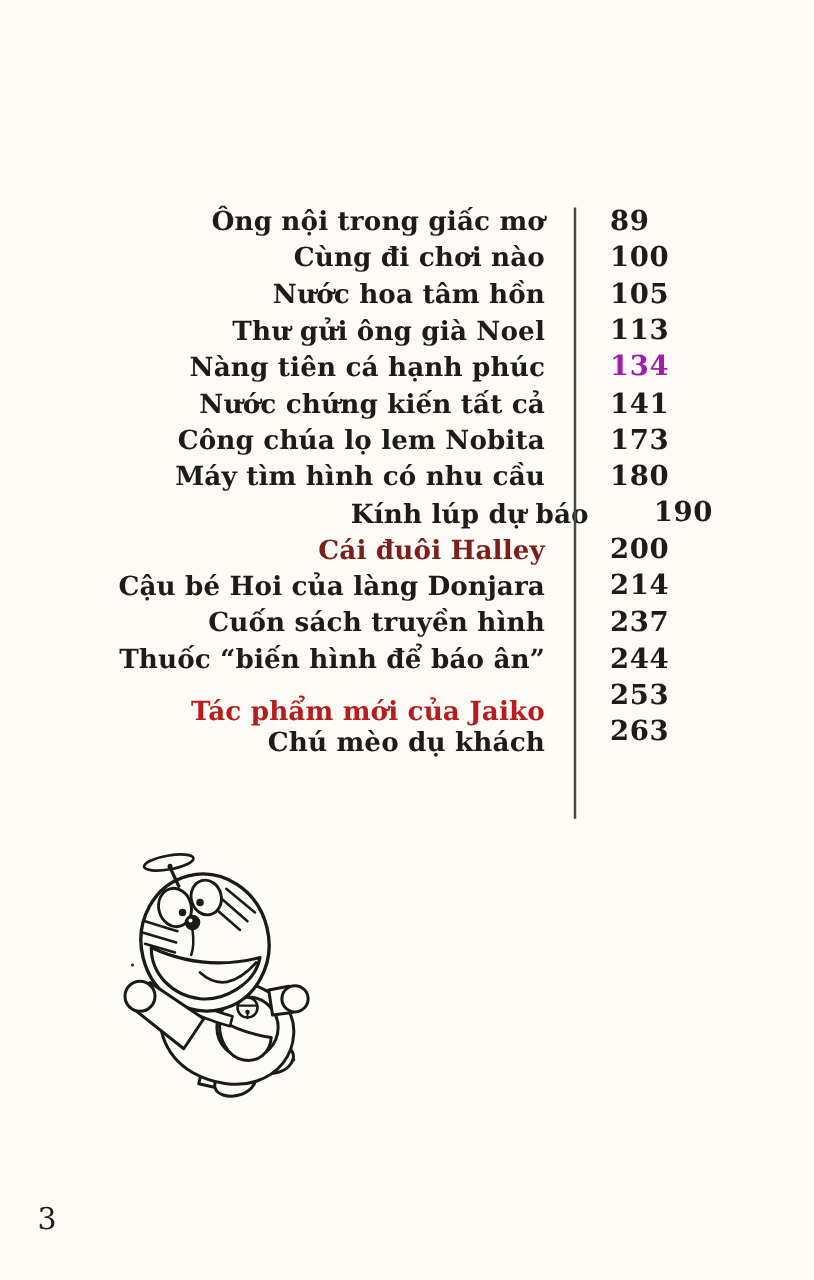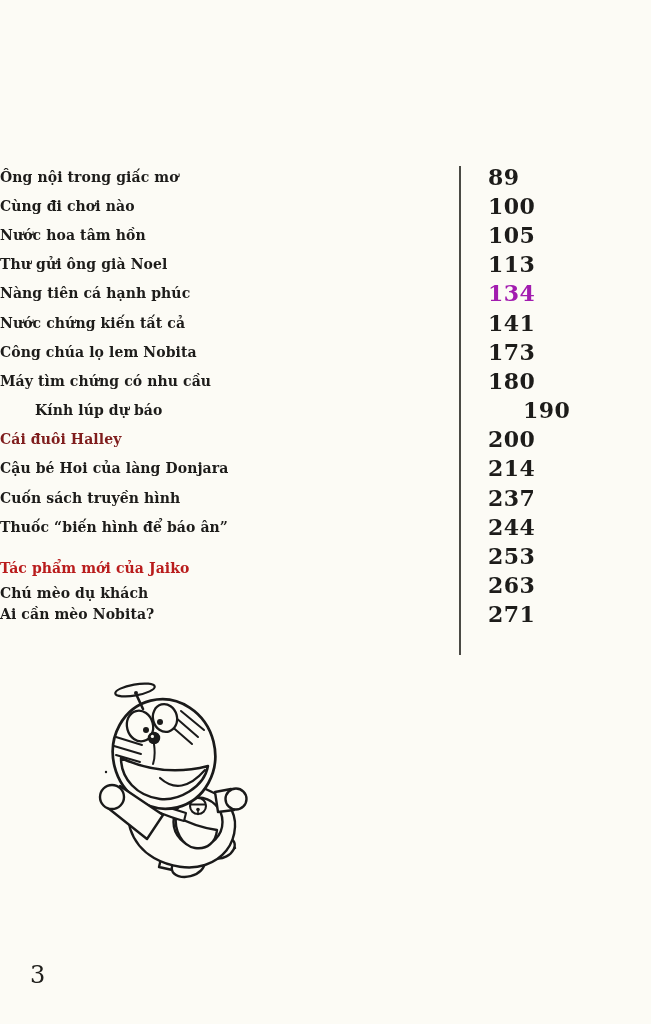--- a/index.html
+++ b/index.html
@@ -8,22 +8,22 @@
     background:#fcfbf5;
     font-family:"DejaVu Serif","Liberation Serif",serif;
   }
   .toc{
     position:absolute;top:162px;left:0;width:651px;
   }
   .toc-row{
     height:29.2px;display:flex;align-items:center;
   }
   .toc-title{
-    flex:0 0 436px;
-    font-size:14px;font-weight:700;color:#1d1c1a;
+    flex:0 0 436px;text-align:right;
+    font-size:21px;font-weight:700;color:#1d1c1a;
     letter-spacing:0.1px;white-space:nowrap;
   }
   .toc-num{
     margin-left:52px;
     font-size:22px;font-weight:700;color:#1d1c1a;
     letter-spacing:0.5px;
   }
   .toc-divider{
     position:absolute;left:459px;top:166px;width:2px;height:489px;
     background:#4a4a45;
@@ -62,21 +62,21 @@
     </div>
     <div class="toc-row">
       <span class="toc-title" style="color: rgb(29, 28, 26);">Nước chứng kiến tất cả</span>
       <span class="toc-num" style="color: rgb(29, 28, 26);">141</span>
     </div>
     <div class="toc-row">
       <span class="toc-title" style="color: rgb(29, 28, 26);">Công chúa lọ lem Nobita</span>
       <span class="toc-num" style="color: rgb(29, 28, 26);">173</span>
     </div>
     <div class="toc-row">
-      <span class="toc-title" style="color: rgb(29, 28, 26);">Máy tìm chứng có nhu cầu</span>
+      <span class="toc-title" style="color: rgb(29, 28, 26);">Máy tìm hình có nhu cầu</span>
       <span class="toc-num" style="color: rgb(29, 28, 26);">180</span>
     </div>
     <div class="toc-row">
       <span class="toc-title" style="color: rgb(29, 28, 26); padding-left: 35px;">Kính lúp dự báo</span>
       <span class="toc-num" style="color: rgb(29, 28, 26);">190</span>
     </div>
     <div class="toc-row">
       <span class="toc-title" style="color: #7f1d1d;">Cái đuôi Halley</span>
       <span class="toc-num" style="color: rgb(29, 28, 26);">200</span>
     </div>
@@ -92,24 +92,20 @@
       <span class="toc-title" style="color: rgb(29, 28, 26);">Thuốc “biến hình để báo ân”</span>
       <span class="toc-num" style="color: rgb(29, 28, 26);">244</span>
     </div>
     <div class="toc-row">
       <span class="toc-title" style="color: #b91c1c; margin-top: 24px;">Tác phẩm mới của Jaiko</span>
       <span class="toc-num" style="color: rgb(29, 28, 26);">253</span>
     </div>
     <div class="toc-row">
       <span class="toc-title" style="color: rgb(29, 28, 26); margin-top: 16px;">Chú mèo dụ khách</span>
       <span class="toc-num" style="color: rgb(29, 28, 26);">263</span>
-    </div>
-    <div class="toc-row">
-      <span class="toc-title" style="color: rgb(29, 28, 26);">Ai cần mèo Nobita?</span>
-      <span class="toc-num" style="color: rgb(29, 28, 26);">271</span>
     </div>
   </div>
 
 <div class="toc-divider" style="background: rgb(74, 74, 69);"></div>
 
 <div class="doraemon">
   <svg width="248" height="240" viewBox="0 0 248 240" xmlns="http://www.w3.org/2000/svg">
     <g stroke="#1a1a1a" fill="none" stroke-linecap="round" stroke-linejoin="round" stroke-width="2.4">
 
       <path fill="#fcfbf5" d="M 98,180 L 93,201 L 124,208 L 128,188 Z"></path>

